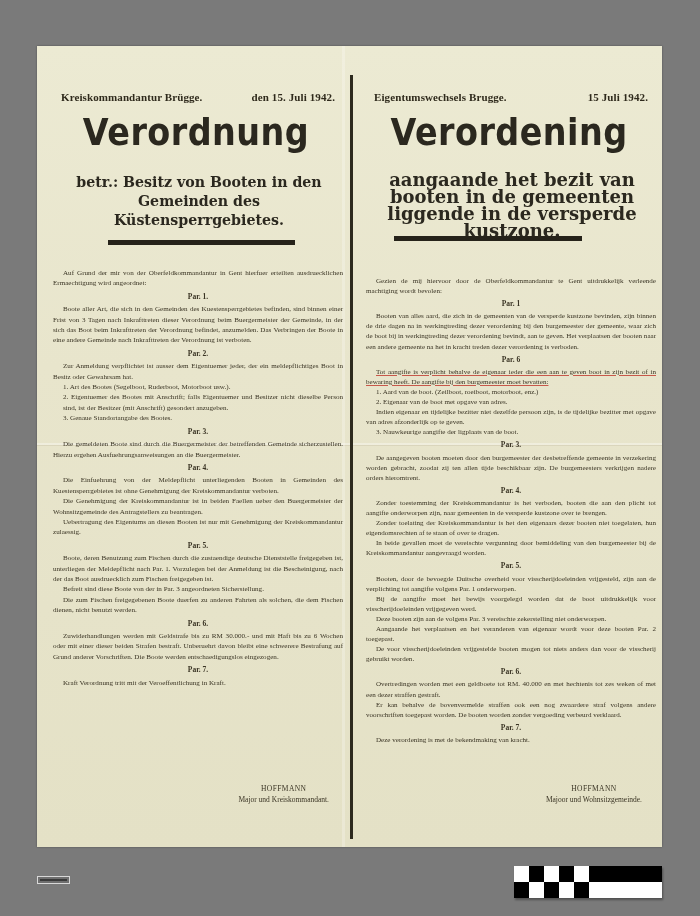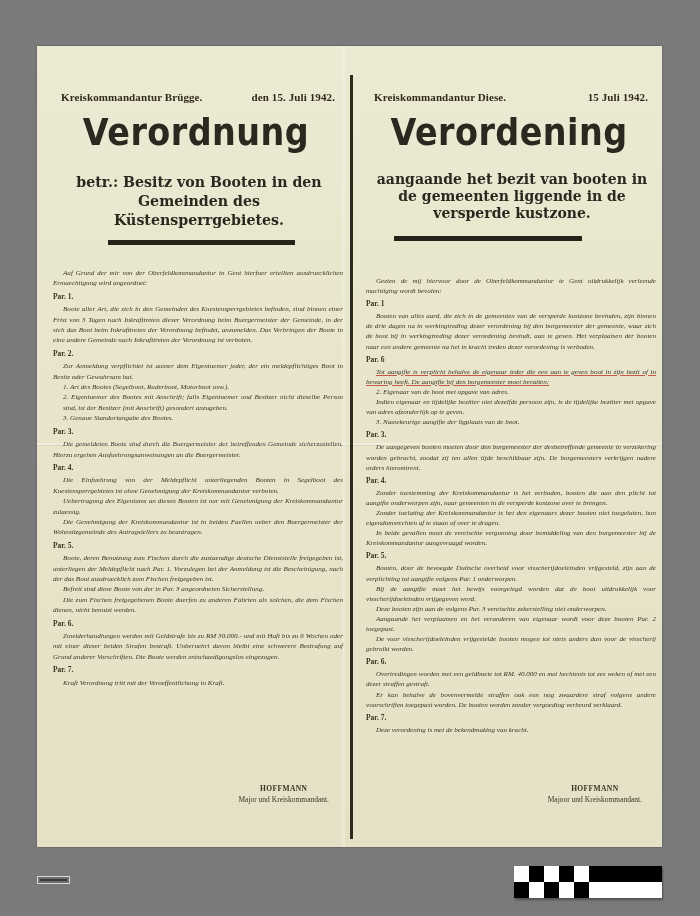--- a/index.html
+++ b/index.html
@@ -60,52 +60,52 @@
   .subtitle {
     position: absolute; left: 10px; right: 4px;
     text-align: center;
     font-family: "DejaVu Serif", serif;
     font-weight: bold;
     font-size: 14.2px;
     line-height: 19px;
     color: #2b281f;
   }
   .col.left .subtitle { top: 127px; }
-  .col.right .subtitle { top: 125px; font-size: 14px; line-height: 17px; }
+  .col.right .subtitle { top: 125px; font-size: 18px; line-height: 17px; }
   .rule {
     position: absolute; height: 5px; background: #26231a;
   }
   .col.left .rule { top: 194px; left: 61px; width: 187px; }
   .col.right .rule { top: 190px; left: 34px; width: 188px; }
 
   .body {
     position: absolute; top: 222px; left: 6px; right: 2px;
     font-family: "Liberation Serif", serif;
     font-size: 7.1px;
     line-height: 10.4px;
     color: #3a3424;
     text-align: justify;
   }
-  .body p { margin: 0; text-indent: 10px; font-style: italic; }
+  .body p { margin: 0; text-indent: 10px; }
   .body .par {
-    text-align: left; text-indent: 0;
+    text-align: center; text-indent: 0;
     font-weight: bold; font-size: 7.5px;
     margin: 3px 0 2px 0;
   }
   .body .item { text-indent: 0; padding-left: 10px; }
   .col.right .body { top: 222px; font-size: 7.05px; line-height: 10.1px; margin-top: 8px; }
 
   .sig {
     position: absolute; right: 16px; top: 737px;
     text-align: center;
     font-family: "Liberation Serif", serif;
     font-size: 7.5px; line-height: 11px;
     color: #3a3424;
   }
-  .sig .name { font-weight: bold; letter-spacing: 0.4px; }
+  .sig .name { font-weight: normal; letter-spacing: 0.4px; }
 
   .underline-red { text-decoration: underline; text-decoration-color: #c7584a; }
 
   .label-tag {
     position: absolute; left: 37px; top: 876px;
     width: 33px; height: 8px;
     border: 1px solid #d8d8d8;
     background: #6f6f6f;
     box-sizing: border-box;
   }
@@ -149,23 +149,23 @@
       <div class="par">Par. 2.</div>
       <p>Zur Anmeldung verpflichtet ist ausser dem Eigentuemer jeder, der ein meldepflichtiges Boot in Besitz oder Gewahrsam hat.</p>
       <p class="item">1. Art des Bootes (Segelboot, Ruderboot, Motorboot usw.).</p>
       <p class="item">2. Eigentuemer des Bootes mit Anschrift; falls Eigentuemer und Besitzer nicht dieselbe Person sind, ist der Besitzer (mit Anschrift) gesondert anzugeben.</p>
       <p class="item">3. Genaue Standortangabe des Bootes.</p>
 
       <div class="par">Par. 3.</div>
       <p>Die gemeldeten Boote sind durch die Buergermeister der betreffenden Gemeinde sicherzustellen. Hierzu ergehen Ausfuehrungsanweisungen an die Buergermeister.</p>
 
       <div class="par">Par. 4.</div>
-      <p>Die Einfuehrung von der Meldepflicht unterliegenden Booten in Segelboot des Kuestensperrgebietes ist ohne Genehmigung der Kreiskommandantur verboten.</p>
+      <p>Die Einfuehrung von der Meldepflicht unterliegenden Booten in Gemeinden des Kuestensperrgebietes ist ohne Genehmigung der Kreiskommandantur verboten.</p>
+      <p>Die Genehmigung der Kreiskommandantur ist in beiden Faellen ueber den Buergermeister der Wohnsitzgemeinde des Antragstellers zu beantragen.</p>
       <p>Uebertragung des Eigentums an diesen Booten ist nur mit Genehmigung der Kreiskommandantur zulaessig.</p>
-      <p>Die Genehmigung der Kreiskommandantur ist in beiden Faellen ueber den Buergermeister der Wohnsitzgemeinde des Antragstellers zu beantragen.</p>
 
       <div class="par">Par. 5.</div>
       <p>Boote, deren Benutzung zum Fischen durch die zustaendige deutsche Dienststelle freigegeben ist, unterliegen der Meldepflicht nach Par. 1. Vorzulegen bei der Anmeldung ist die Bescheinigung, nach der das Boot ausdruecklich zum Fischen freigegeben ist.</p>
       <p>Befreit sind diese Boote von der in Par. 3 angeordneten Sicherstellung.</p>
       <p>Die zum Fischen freigegebenen Boote duerfen zu anderen Fahrten als solchen, die dem Fischen dienen, nicht benutzt werden.</p>
 
       <div class="par">Par. 6.</div>
       <p>Zuwiderhandlungen werden mit Geldstrafe bis zu RM 30.000.- und mit Haft bis zu 6 Wochen oder mit einer dieser beiden Strafen bestraft. Unberuehrt davon bleibt eine schwerere Bestrafung auf Grund anderer Vorschriften. Die Boote werden entschaedigungslos eingezogen.</p>
 
       <div class="par">Par. 7.</div>
@@ -173,35 +173,36 @@
     </div>
 
     <div class="sig">
       <div class="name">HOFFMANN</div>
       <div>Major und Kreiskommandant.</div>
     </div>
   </div>
 
   <div class="col right">
     <div class="head-row">
-      <span>Kreiskommandantur Diese.</span>
+      <span>Eigentumswechsels Brugge.</span>
       <span>15 Juli 1942.</span>
     </div>
     <div class="big-title">Verordening</div>
     <div class="subtitle">aangaande het bezit van booten in de gemeenten liggende in de versperde kustzone.</div>
     <div class="rule"></div>
 
     <div class="body">
       <p>Gezien de mij hiervoor door de Oberfeldkommandantur te Gent uitdrukkelijk verleende machtiging wordt bevolen:</p>
 
       <div class="par">Par. 1</div>
       <p>Booten van alles aard, die zich in de gemeenten van de versperde kustzone bevinden, zijn binnen de drie dagen na in werkingtreding dezer verordening bij den burgemeester der gemeente, waar zich de boot bij in werkingtreding dezer verordening bevindt, aan te geven. Het verplaatsen der booten naar een andere gemeente na het in kracht treden dezer verordening is verboden.</p>
 
       <div class="par">Par. 6</div>
       <p class="underline-red">Tot aangifte is verplicht behalve de eigenaar ieder die een aan te geven boot in zijn bezit of in bewaring heeft. De aangifte bij den burgemeester moet bevatten:</p>
+      <p class="item">1. Aard van de boot. (Zeilboot, roeiboot, motorboot, enz.)</p>
       <p class="item">2. Eigenaar van de boot met opgave van adres.</p>
       <p>Indien eigenaar en tijdelijke bezitter niet dezelfde persoon zijn, is de tijdelijke bezitter met opgave van adres afzonderlijk op te geven.</p>
       <p class="item">3. Nauwkeurige aangifte der ligplaats van de boot.</p>
 
       <div class="par">Par. 3.</div>
       <p>De aangegeven booten moeten door den burgemeester der desbetreffende gemeente in verzekering worden gebracht, zoodat zij ten allen tijde beschikbaar zijn. De burgemeesters verkrijgen nadere orders hieromtrent.</p>
 
       <div class="par">Par. 4.</div>
       <p>Zonder toestemming der Kreiskommandantur is het verboden, booten die aan den plicht tot aangifte onderworpen zijn, naar gemeenten in de versperde kustzone over te brengen.</p>
       <p>Zonder toelating der Kreiskommandantur is het den eigenaars dezer booten niet toegelaten, hun eigendomsrechten af te staan of over te dragen.</p>
@@ -217,21 +218,21 @@
       <div class="par">Par. 6.</div>
       <p>Overtredingen worden met een geldboete tot RM. 40.000 en met hechtenis tot zes weken of met een dezer straffen gestraft.</p>
       <p>Er kan behalve de bovenvermelde straffen ook een nog zwaardere straf volgens andere voorschriften toegepast worden. De booten worden zonder vergoeding verbeurd verklaard.</p>
 
       <div class="par">Par. 7.</div>
       <p>Deze verordening is met de bekendmaking van kracht.</p>
     </div>
 
     <div class="sig">
       <div class="name">HOFFMANN</div>
-      <div>Majoor und Kreiskommandant.</div>
+      <div>Majoor und Wohnsitzgemeinde.</div>
     </div>
   </div>
 </div>
 
 <div class="label-tag">
     <span></span>
   </div>
 
 <div class="scale-bar">
   <div class="sq-w"></div>

